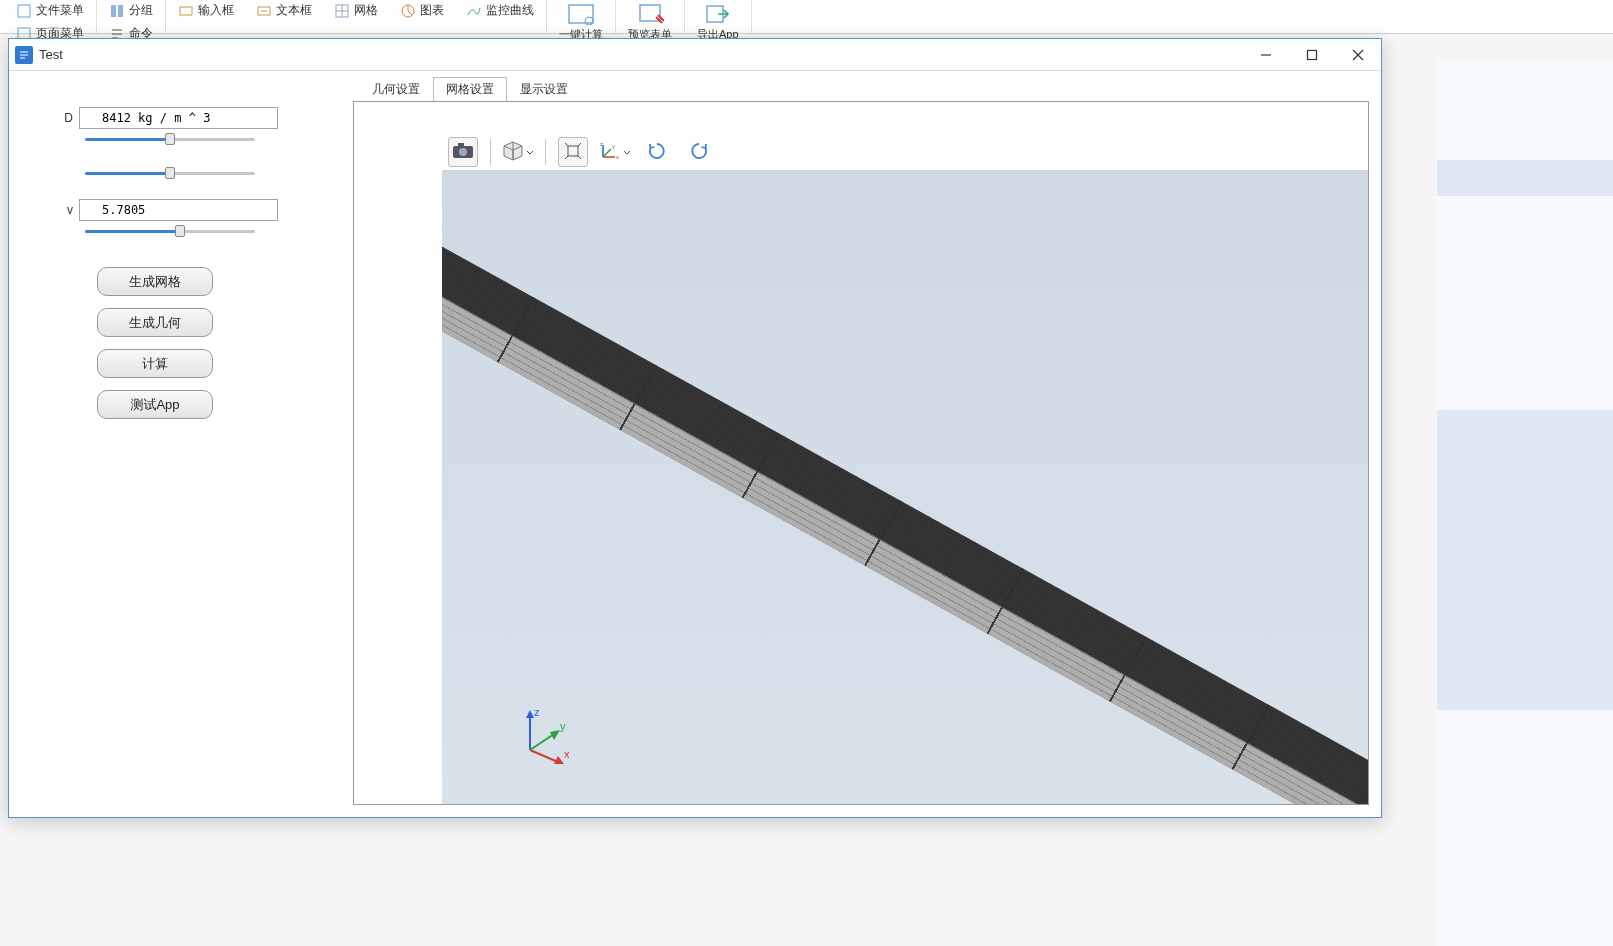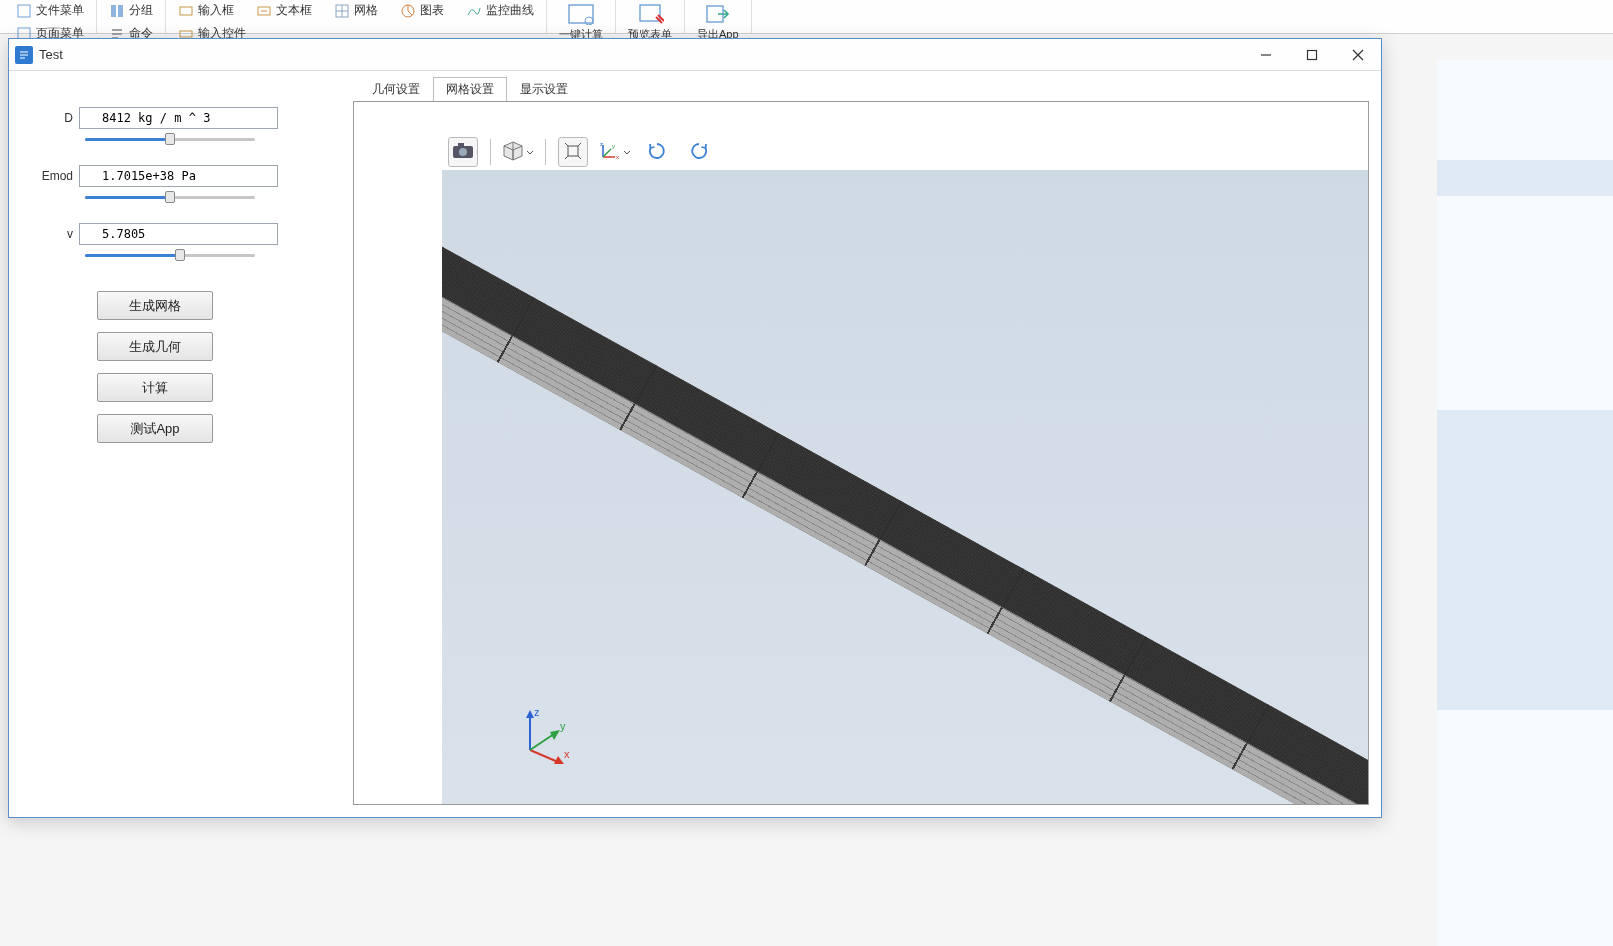--- a/index.html
+++ b/index.html
@@ -30,21 +30,21 @@
 .param-row { display:flex; align-items:center; margin-top: 14px; }
 .param-row:first-child { margin-top: 8px; }
 .param-label { width: 38px; text-align:right; padding-right:6px; font-size:12px; color:#333; }
 .param-input { flex:0 0 162px; height:22px; border:1px solid #9da6b0; padding:1px 22px; font-family: Consolas, monospace; font-size:12px; background:#fff; }
 .slider-wrap { margin: 2px 0 18px 44px; width: 170px; height:16px; position:relative; }
 .slider-track { position:absolute; top:7px; left:0; right:0; height:3px; background:#c7c7c7; border-radius:2px; }
 .slider-fill { position:absolute; top:7px; left:0; height:3px; background:#3b82d6; border-radius:2px; }
 .slider-thumb { position:absolute; top:2px; width:10px; height:12px; background:#e8e8e8; border:1px solid #888; border-radius:2px; transform:translateX(-5px); }
 
 .btn-stack { margin-top: 28px; margin-left: 56px; display:flex; flex-direction:column; gap:12px; }
-.pbtn { width:116px; height:29px; background: linear-gradient(#f8f8f8,#e4e4e4); border:1px solid #999; border-radius:2px; font-size:13px; color:#222; cursor:default; }
+.pbtn { width:116px; height:29px; background: linear-gradient(#f8f8f8,#e4e4e4); border:1px solid #999; border-radius:10px; font-size:13px; color:#222; cursor:default; }
 
 
 .gfx-wrap { flex:1; padding: 6px 12px 12px 0; display:flex; flex-direction:column; }
 .gfx-tabs { height:24px; display:flex; align-items:flex-start; padding-left:6px; gap:0; }
 .gtab { padding:3px 12px; font-size:12px; border:1px solid transparent; border-bottom:none; background:transparent; color:#333; }
 .gtab.active { background:#fff; border-color:#bdbdbd;font-family:Liberation Serif, serif; }
 
 .gfx-box { flex:1; border:1px solid #9a9a9a; background:#fff; position:relative; overflow:hidden; }
 .gfx-toolbar { position:absolute; top:32px; left:88px; height:36px; display:flex; align-items:center; gap:12px; padding:0 6px; background:transparent; z-index:5; }
 .tool-sep { width:1px; height:26px; background:#c5c5c5; }
@@ -161,28 +161,20 @@
           <span>图表</span>
         </div>
         <div class="ribbon-item">
           <span class="ribbon-ico">
               <svg width="14" height="14">
                 <path d="M1 11 Q5 2 8 8 T13 4" stroke="#4a9" fill="none"></path>
               </svg>
             </span>
           <span>监控曲线</span>
         </div>
-      </div>
-      <div class="ribbon-item">
-        <span class="ribbon-ico">
-            <svg width="14" height="14">
-              <rect x="1" y="4" width="12" height="6" fill="none" stroke="#c79a4a"></rect>
-            </svg>
-          </span>
-        <span>输入控件</span>
       </div>
     </div>
   </div>
   <div class="ribbon-group">
     <div class="ribbon-item stack">
       <span class="ribbon-ico big">
           <svg width="28" height="22">
             <rect x="2" y="2" width="24" height="18" fill="none" stroke="#6fa0d8" stroke-width="1.4"></rect>
             <circle cx="22" cy="18" r="4" fill="none" stroke="#6fa0d8"></circle>
           </svg>
@@ -252,24 +244,20 @@
       <div class="param-row">
         <div class="param-label">D</div>
         <input class="param-input" value="8412 kg / m ^ 3" style="">
       </div>
       <div class="slider-wrap">
         <div class="slider-track"></div>
         <div class="slider-fill" style="width:50%"></div>
         <div class="slider-thumb" style="left:50%"></div>
       </div>
 
-      <div class="param-row">
-        <div class="param-label">Emod</div>
-        <input class="param-input" value="1.7015e+38 Pa" style="">
-      </div>
       <div class="slider-wrap">
         <div class="slider-track"></div>
         <div class="slider-fill" style="width:50%"></div>
         <div class="slider-thumb" style="left:50%"></div>
       </div>
 
       <div class="param-row">
         <div class="param-label">v</div>
         <input class="param-input" value="5.7805" style="">
       </div>

